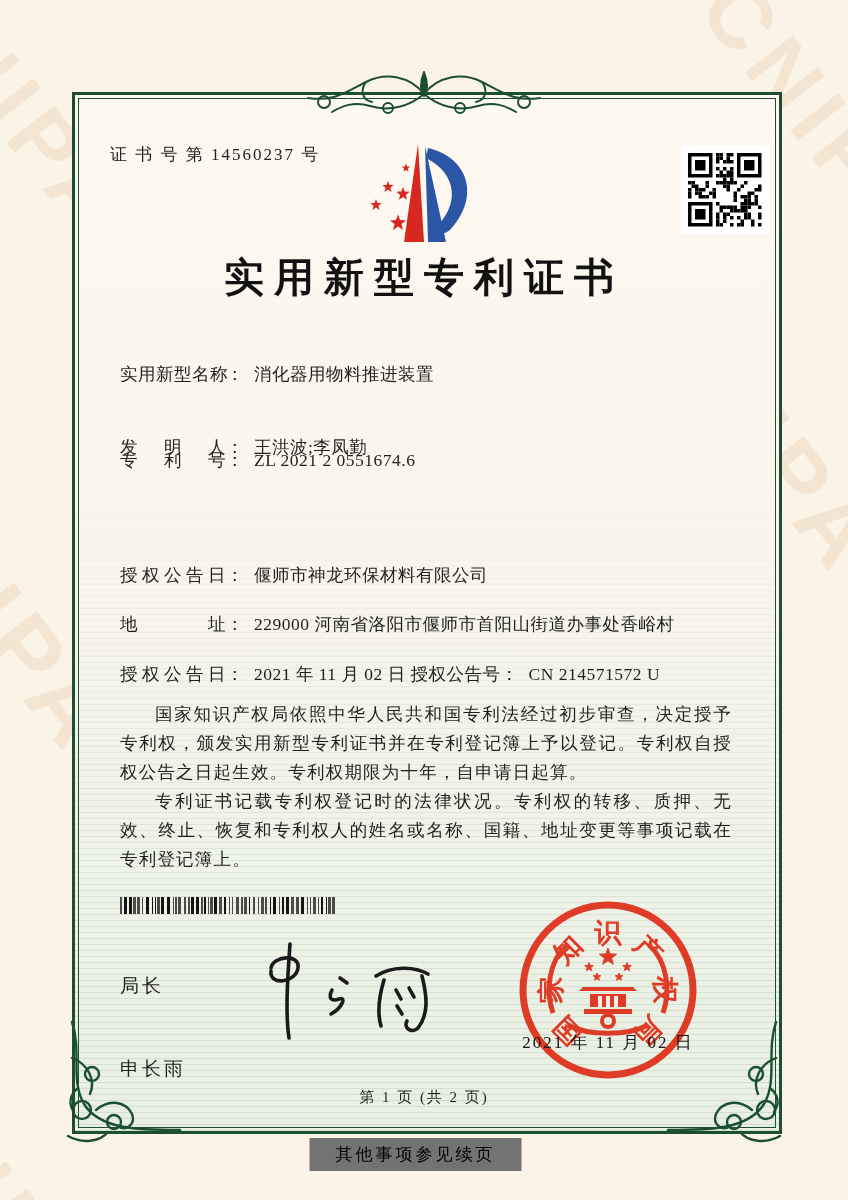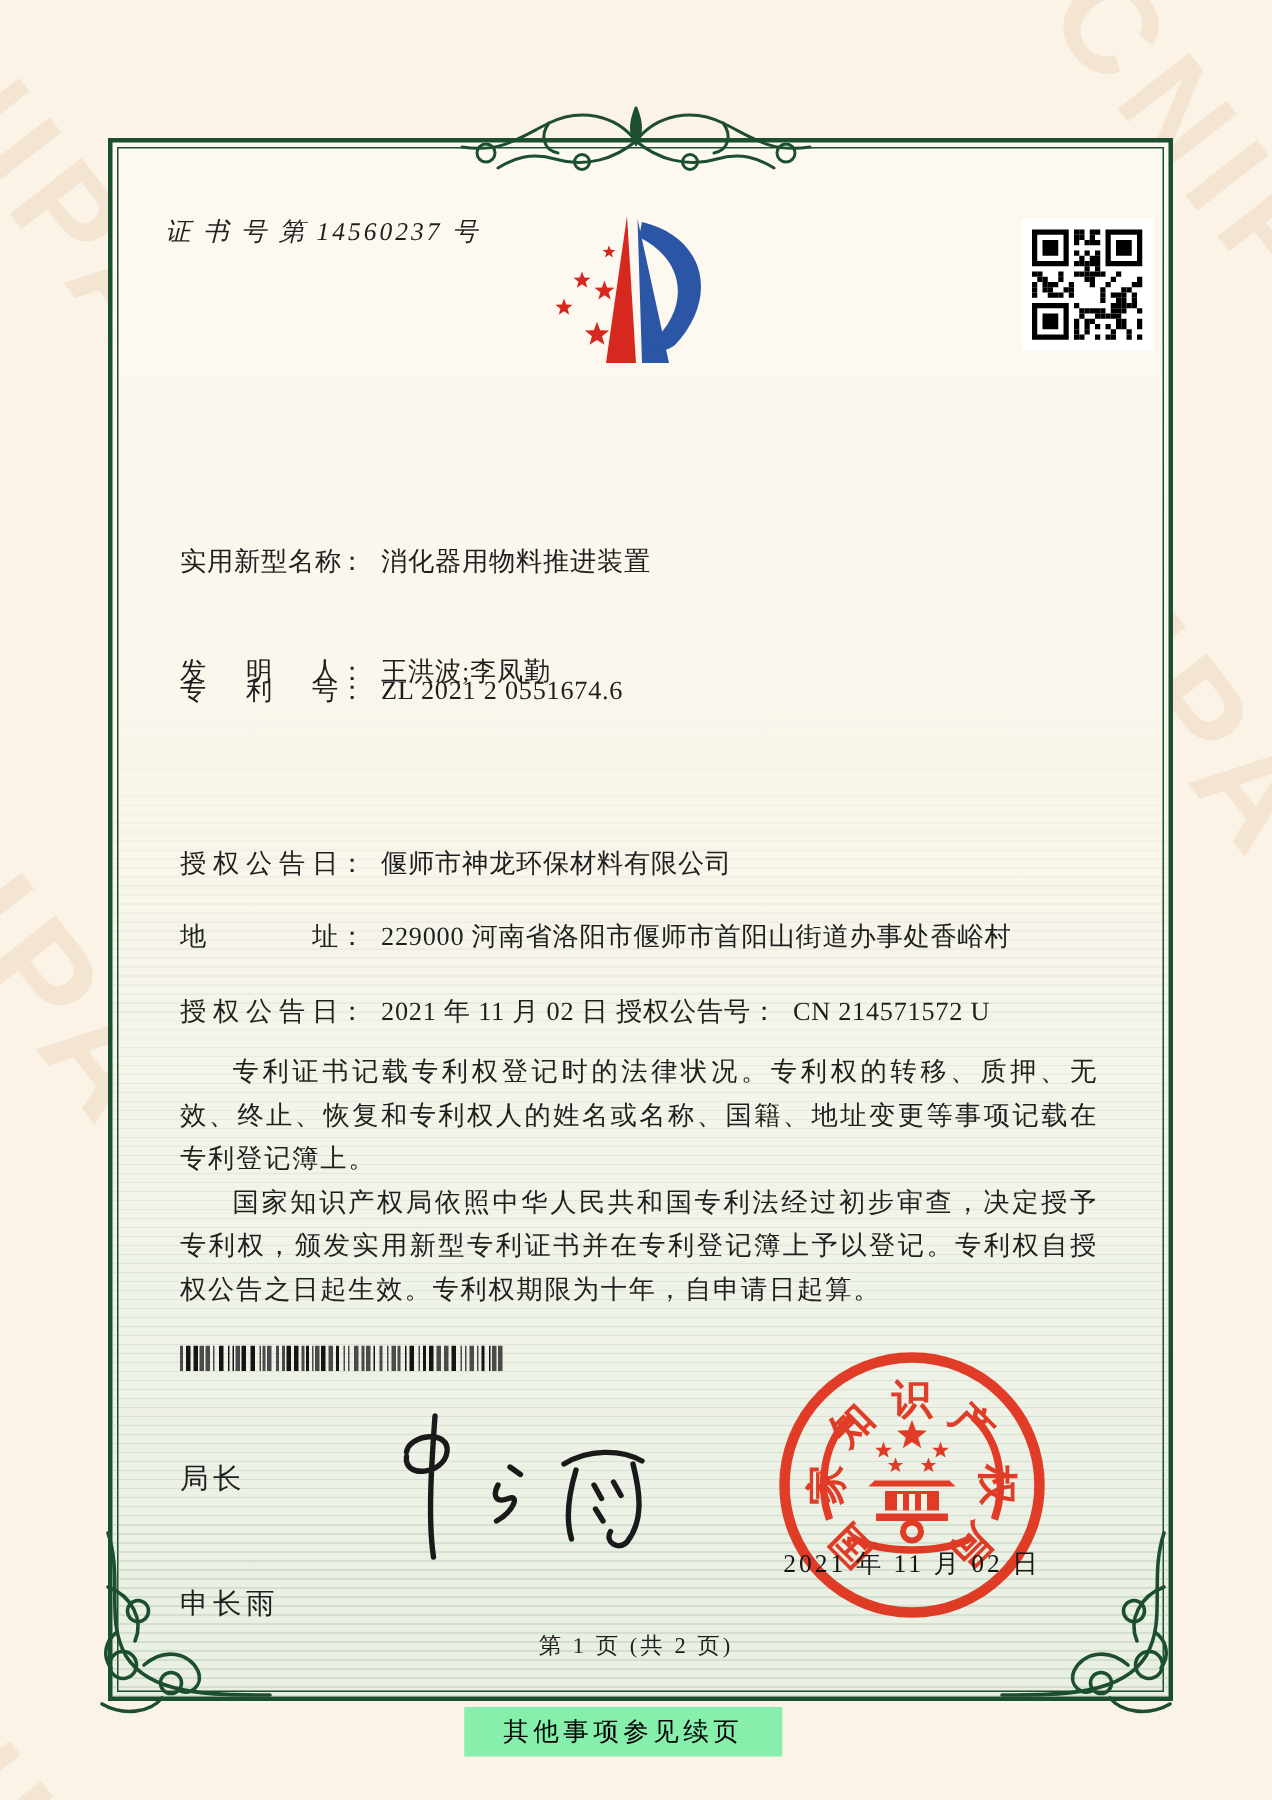--- a/index.html
+++ b/index.html
@@ -10,31 +10,31 @@
       z-index:2;user-select:none;}
   .frame{position:absolute;left:72px;top:92px;width:704px;height:1036px;border:3px solid var(--frame_green,#1c4f30);z-index:3;
          background:linear-gradient(180deg,#fdf9f1 0%,#fbf6ec 40%,#f0f3e8 72%,#e9efe2 100%);}
   .frame-inner{position:absolute;inset:3px;border:1px solid var(--frame_green,#1c4f30);}
   .guilloche{position:absolute;inset:0;
      background:repeating-linear-gradient(0deg,rgba(120,160,125,.20) 0 1px,rgba(0,0,0,0) 1px 6px);
      -webkit-mask-image:linear-gradient(180deg,rgba(0,0,0,0) 0%,rgba(0,0,0,0) 34%,rgba(0,0,0,.55) 60%,#000 85%);
      mask-image:linear-gradient(180deg,rgba(0,0,0,0) 0%,rgba(0,0,0,0) 34%,rgba(0,0,0,.55) 60%,#000 85%);}
   .content{position:absolute;inset:0;z-index:10;color:var(--text,#1f1f1f);}
   .abs{position:absolute;}
-  .certno{left:110px;top:143px;font-size:17px;letter-spacing:2px;font-style:italic;}
+  .certno{left:110px;top:143px;font-size:17px;letter-spacing:2px;}
   .title{left:0;right:0;top:250px;text-align:center;font-size:40px;font-weight:700;letter-spacing:10px;color:#111;}
   .row{left:120px;right:100px;font-size:17.5px;letter-spacing:.5px;white-space:nowrap;}
   .flabel{display:inline-block;width:106px;text-align:justify;text-align-last:justify;vertical-align:bottom;}
   .colon{margin-right:10px;}
   .row2{display:inline-block;}
   .paras{left:120px;right:116px;top:700px;font-size:17.5px;line-height:29px;letter-spacing:1.2px;text-align:justify;}
   .paras p{margin:0;text-indent:2em;}
   .director{left:120px;font-family:"Liberation Sans","DejaVu Sans",sans-serif;font-size:19px;letter-spacing:3px;}
   .pageinfo{left:0;right:0;top:1088px;text-align:center;font-size:15px;letter-spacing:2px;}
-  .contnote{left:50%;top:1138px;transform:translateX(-54%);background:#86efac;padding:5px 26px;font-size:17px;letter-spacing:3px;z-index:12;}
+  .contnote{left:50%;top:1138px;transform:translateX(-54%);background:#737373;padding:5px 26px;font-size:17px;letter-spacing:3px;z-index:12;}
   .qrbox{left:681px;top:146px;width:88px;height:88px;background:#fff;padding:0;}
   .green-orn{stroke:var(--frame_green,#1c4f30);fill:none;stroke-linecap:round;}
 </style>
 </head>
 <body>
 
 <div id="page">
 
   <div class="wm" style="left:-45px;top:-55px;font-size:88px;">CNIPA</div>
   <div class="wm" style="left:-70px;top:440px;font-size:95px;">CNIPA</div>
@@ -230,20 +230,21 @@
           <rect x="14" y="14" width="10.5" height="10.5" fill="#000"></rect>
           <rect x="56" y="7" width="24.5" height="24.5" fill="#000"></rect>
           <rect x="59.5" y="10.5" width="17.5" height="17.5" fill="#fff"></rect>
           <rect x="63" y="14" width="10.5" height="10.5" fill="#000"></rect>
           <rect x="7" y="56" width="24.5" height="24.5" fill="#000"></rect>
           <rect x="10.5" y="59.5" width="17.5" height="17.5" fill="#fff"></rect>
           <rect x="14" y="63" width="10.5" height="10.5" fill="#000"></rect>
         </svg>
     </div>
 
+    <div class="abs title">实用新型专利证书</div>
 
     <div class="abs row" style="top:362px;">
       <span class="flabel">实用新型名称</span><span class="colon">：</span><span>消化器用物料推进装置</span>
     </div>
     <div class="abs row" style="top:414px;margin-top:21px;">
       <span class="flabel">发明人</span><span class="colon">：</span><span>王洪波;李凤勤</span>
     </div>
     <div class="abs row" style="top:448px;">
       <span class="flabel">专利号</span><span class="colon">：</span><span>ZL 2021 2 0551674.6</span>
     </div>
@@ -254,22 +255,22 @@
       <span class="flabel">地址</span><span class="colon">：</span><span>229000 河南省洛阳市偃师市首阳山街道办事处香峪村</span>
     </div>
     <div class="abs row" style="top:662px;">
       <span class="flabel">授权公告日</span><span class="colon">：</span><span>2021 年 11 月 02 日</span>
       <span class="row2">
         <span>授权公告号</span><span class="colon">：</span><span>CN 214571572 U</span>
       </span>
     </div>
 
     <div class="abs paras">
+      <p>国家知识产权局依照中华人民共和国专利法经过初步审查，决定授予专利权，颁发实用新型专利证书并在专利登记簿上予以登记。专利权自授权公告之日起生效。专利权期限为十年，自申请日起算。</p>
       <p>专利证书记载专利权登记时的法律状况。专利权的转移、质押、无效、终止、恢复和专利权人的姓名或名称、国籍、地址变更等事项记载在专利登记簿上。</p>
-      <p>国家知识产权局依照中华人民共和国专利法经过初步审查，决定授予专利权，颁发实用新型专利证书并在专利登记簿上予以登记。专利权自授权公告之日起生效。专利权期限为十年，自申请日起算。</p>
     </div>
 
     <svg class="abs" id="barcode" style="left:120px;top:897px;" width="216" height="17" viewBox="0 0 216 17">
         <rect x="0" y="0" width="2" height="17" fill="#4a4a4a"></rect>
         <rect x="4" y="0" width="3" height="17" fill="#141414"></rect>
         <rect x="9" y="0" width="3" height="17" fill="#141414"></rect>
         <rect x="13" y="0" width="3" height="17" fill="#4a4a4a"></rect>
         <rect x="17" y="0" width="3" height="17" fill="#4a4a4a"></rect>
         <rect x="22" y="0" width="1" height="17" fill="#4a4a4a"></rect>
         <rect x="26" y="0" width="3" height="17" fill="#141414"></rect>

